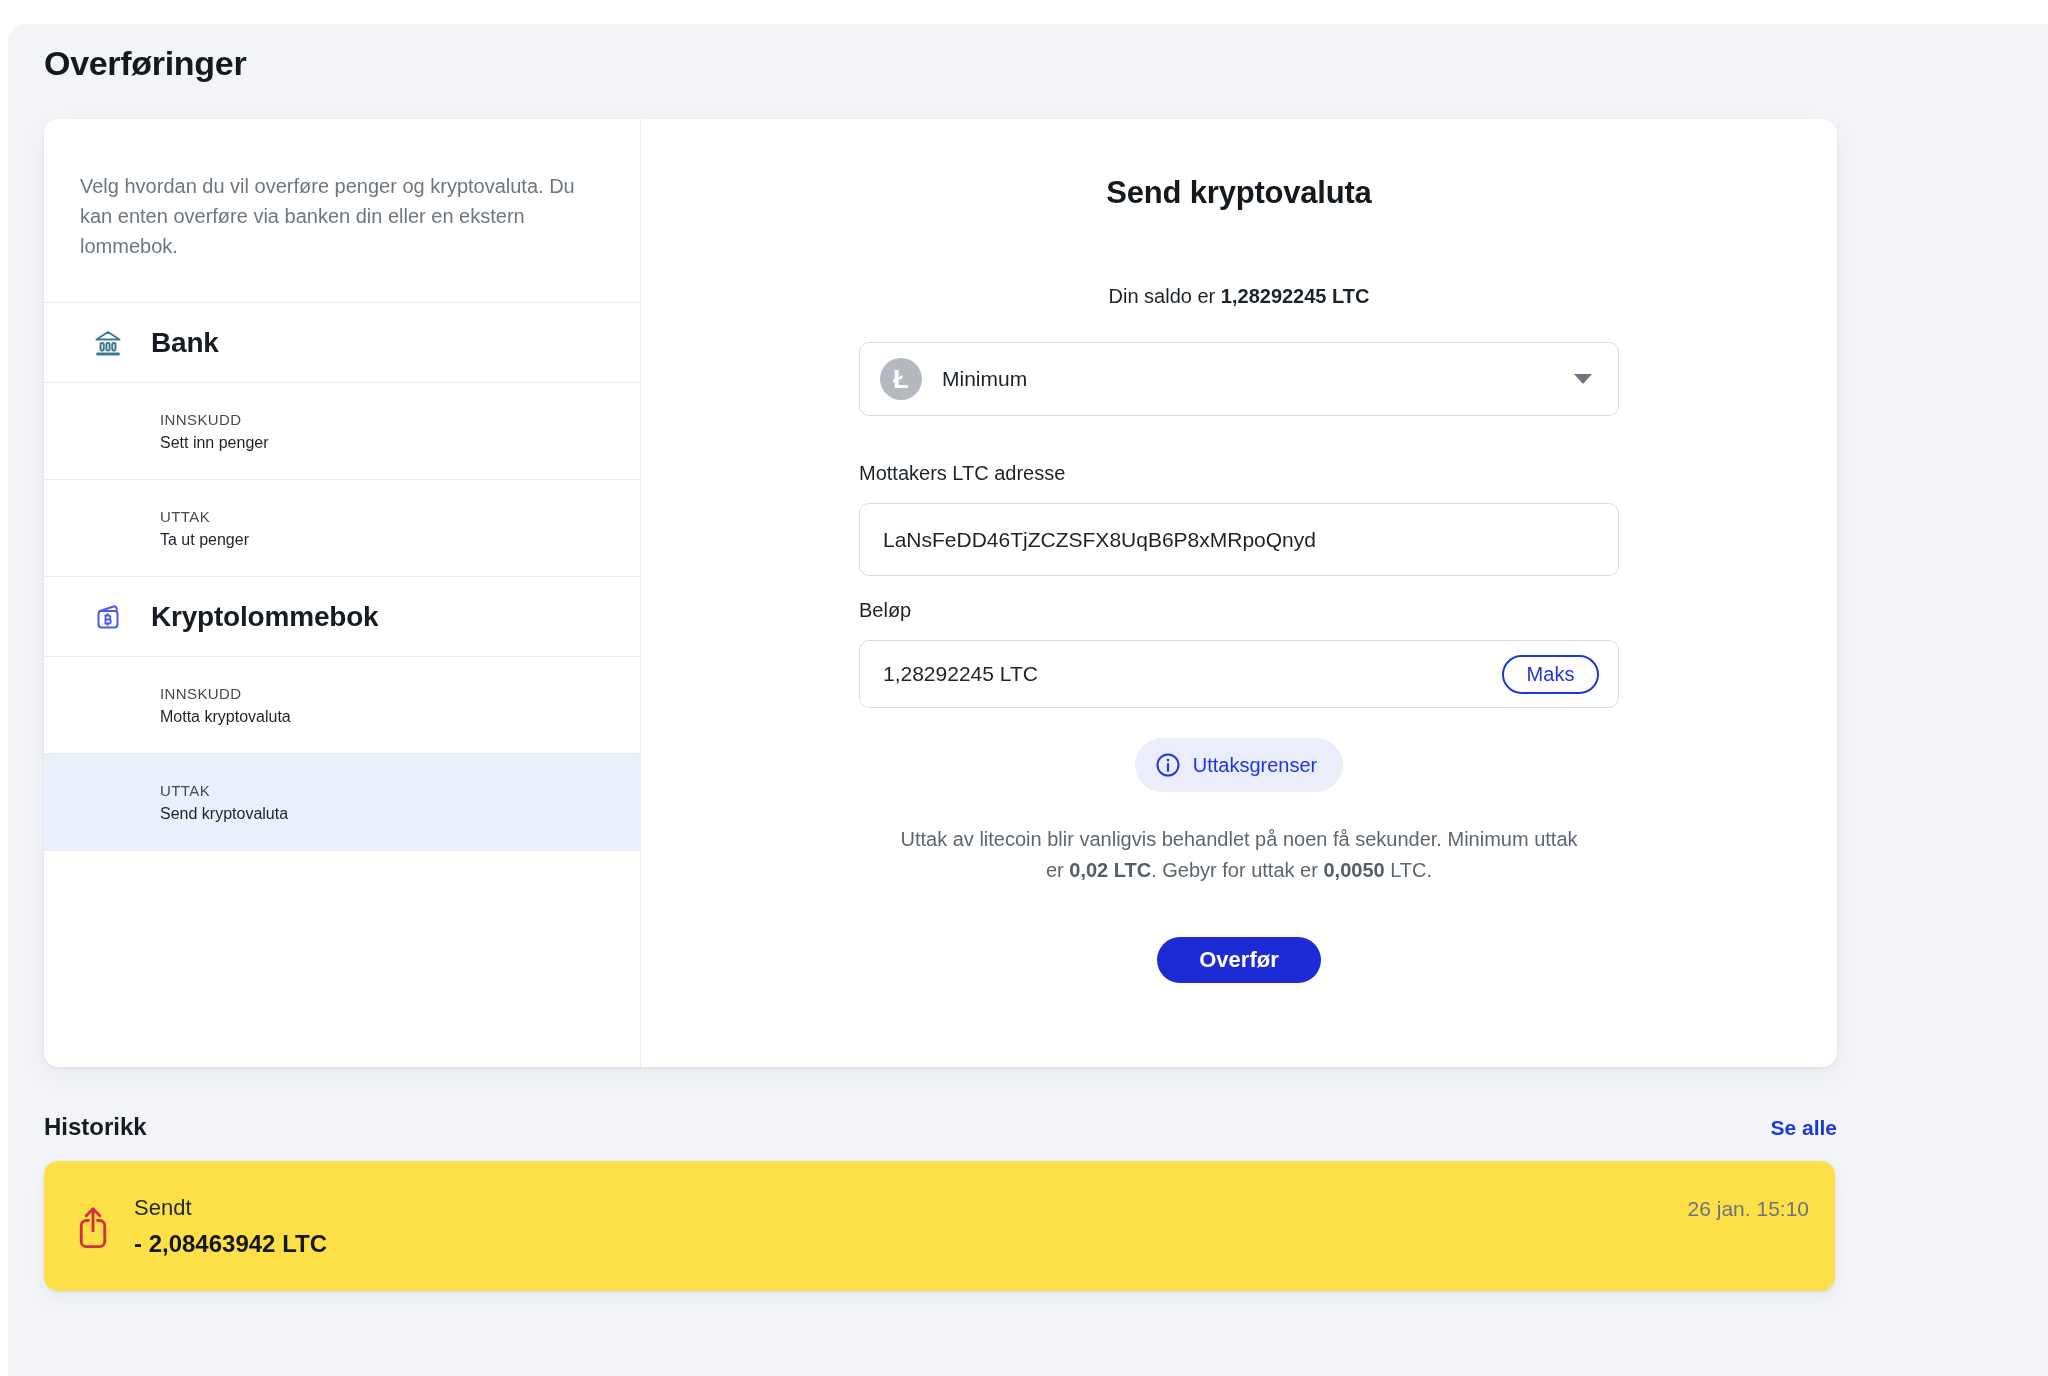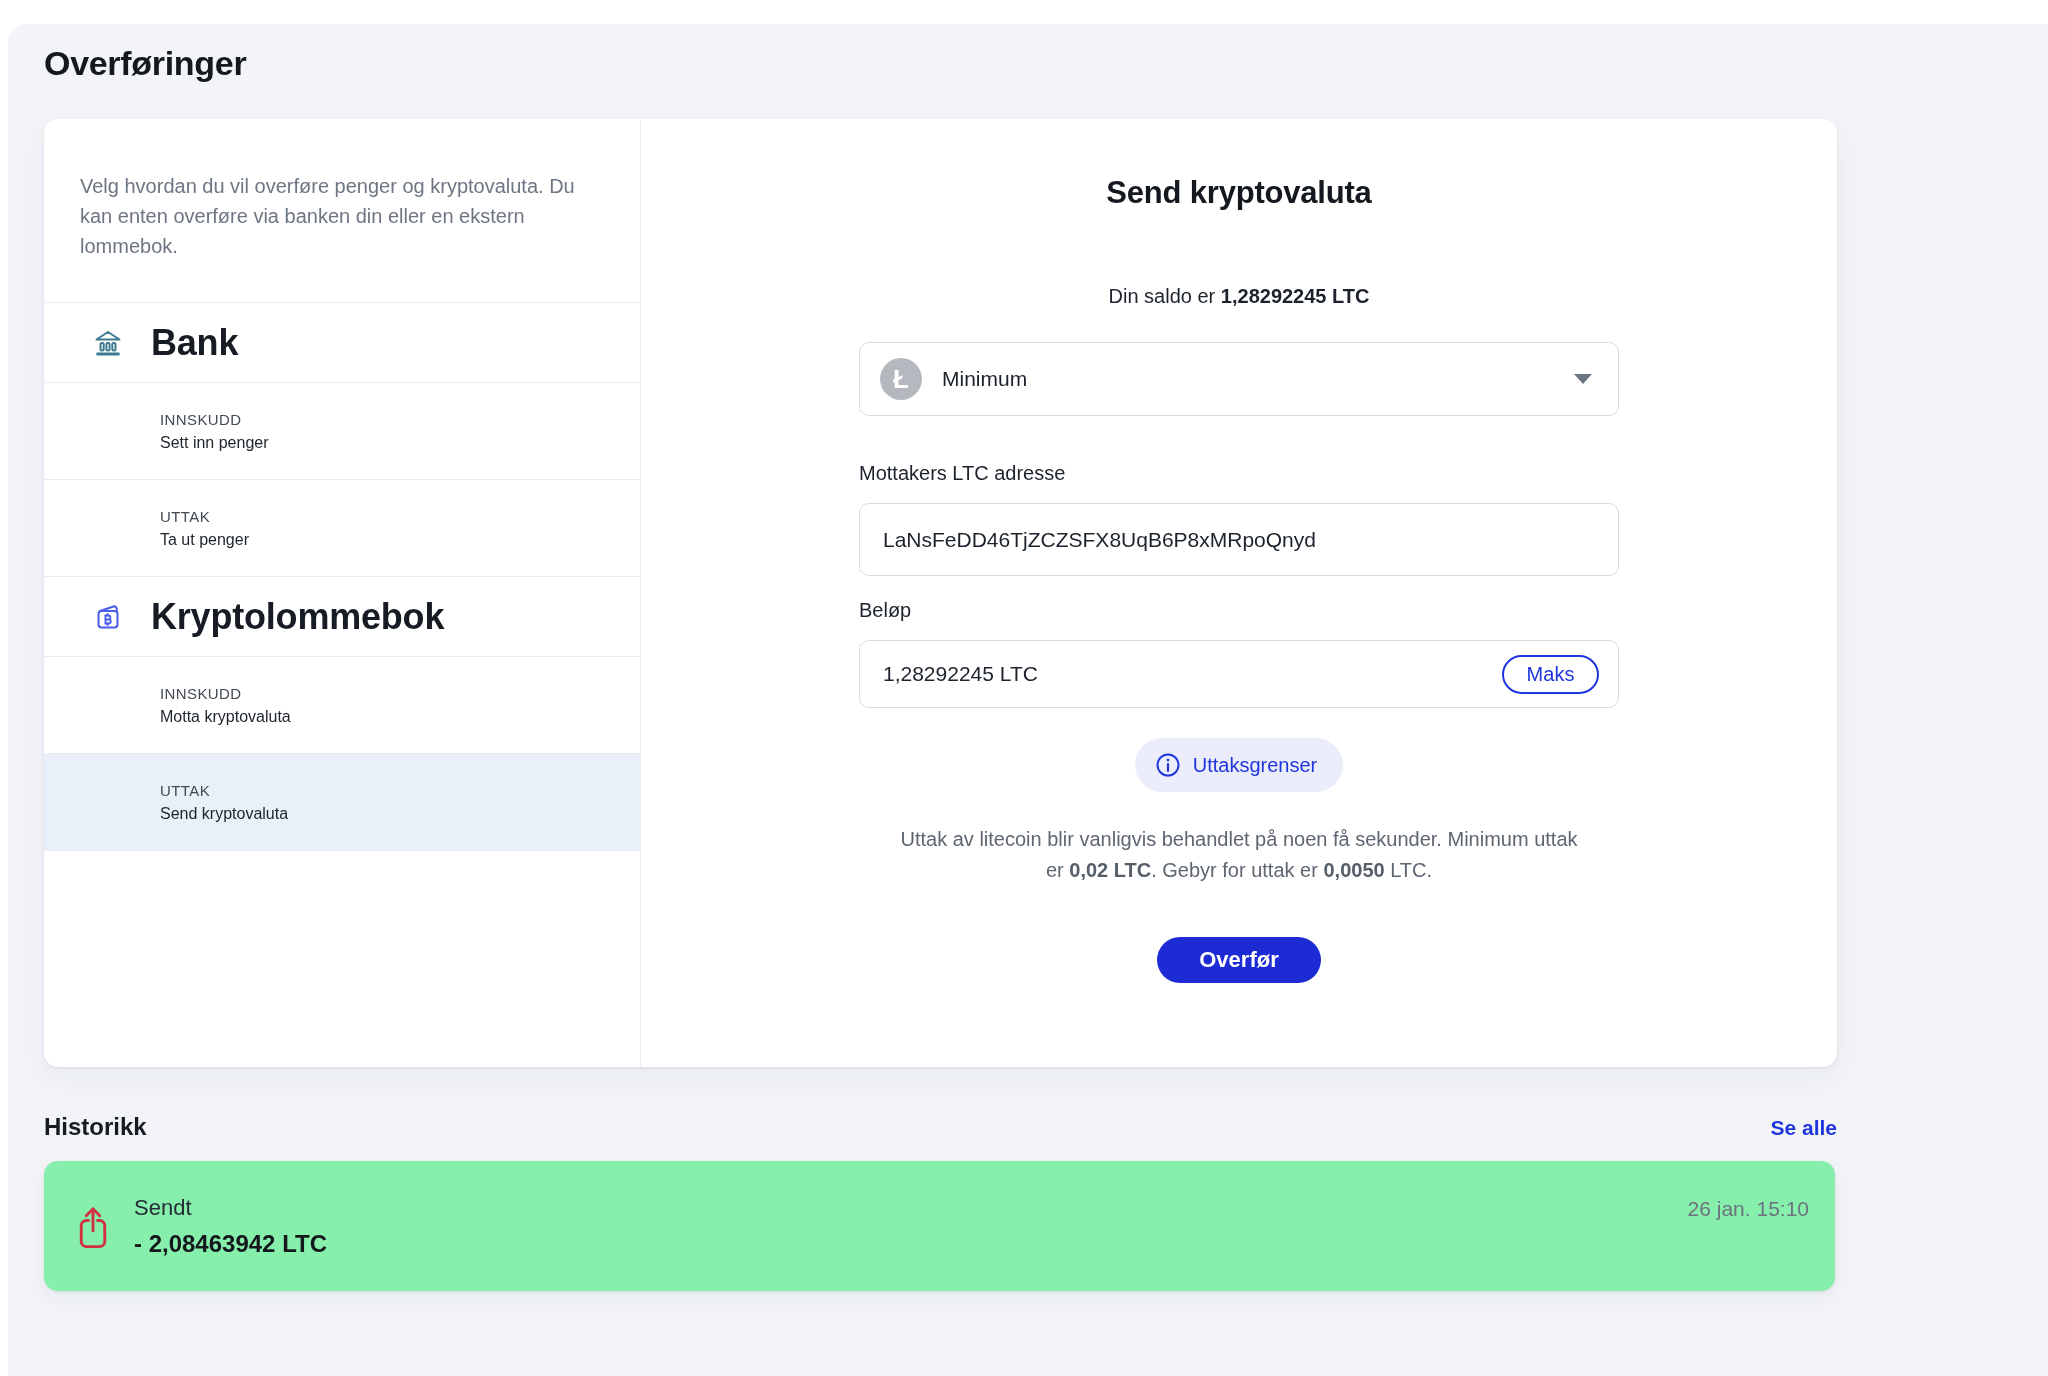--- a/index.html
+++ b/index.html
@@ -52,21 +52,21 @@
   }
   .section-header {
     height: 80px;
     display: flex;
     align-items: center;
     padding-left: 48px;
     gap: 27px;
     border-bottom: 1px solid #e9ebef;
   }
   .section-header .sec-title {
-    font-size: 36px;
+    font-size: 28px;
     font-weight: 700;
     color: #171c24;
     letter-spacing: -0.2px;
   }
   .icon-box { width: 32px; height: 32px; display: grid; place-items: center; flex: 0 0 auto; }
   .nav-item {
     height: 97px;
     display: flex;
     flex-direction: column;
     justify-content: center;
@@ -199,21 +199,21 @@
     display: flex;
     justify-content: space-between;
     align-items: baseline;
   }
   .history-title { font-size: 24px; font-weight: 700; color: #171c24; }
   .see-all { font-size: 21px; font-weight: 700; color: #1f35dd; text-decoration: none; cursor: pointer; }
   .history-card {
     position: absolute;
     left: 36px; top: 1137px;
     width: 1791px; height: 130px;
-    background: #86efac;
+    background: #fde047;
     border-radius: 14px;
     box-shadow: 0 1px 3px rgba(20,30,50,.07), 0 8px 20px rgba(20,30,50,.05);
     display: flex;
     align-items: center;
     padding: 0 26px 0 32px;
     cursor: pointer;
   }
   .share-box { width: 34px; height: 46px; margin-top: 2px; flex: 0 0 auto; }
   .hist-text { margin-left: 24px; display: flex; flex-direction: column; }
   .hist-status { font-size: 22px; color: #262c35; }

